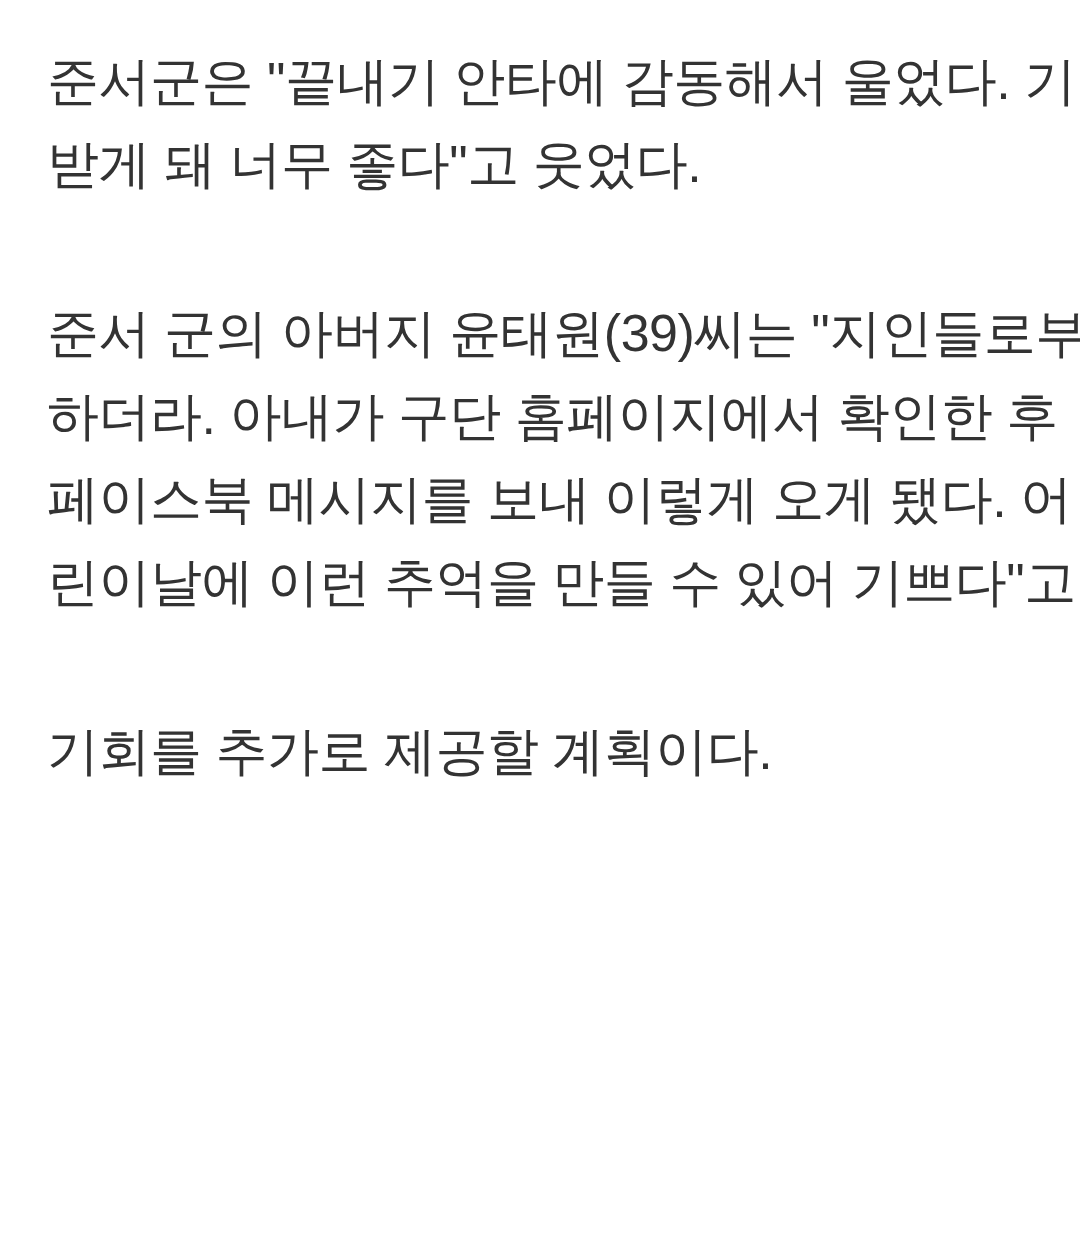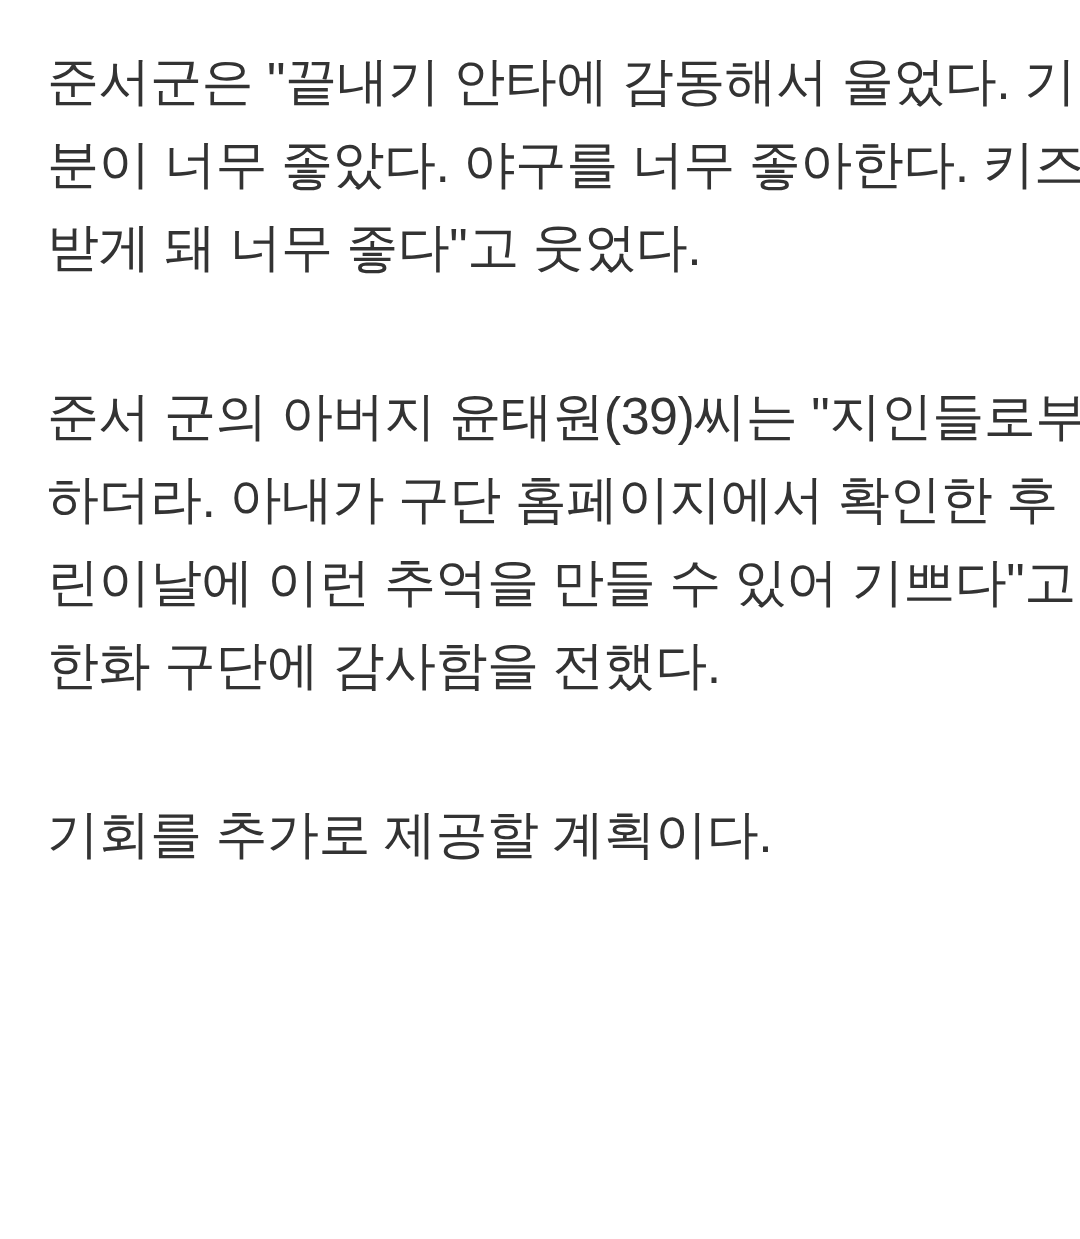--- a/index.html
+++ b/index.html
@@ -34,28 +34,27 @@
     height: 83px;
   }
 </style>
 </head>
 <body>
 
 <div class="article-body">
 
   <p class="paragraph">
     <span class="article-line">준서군은 "끝내기 안타에 감동해서 울었다. 기</span>
-    <span class="article-line">분이 너무 좋았다. 야구를 너무 좋아한다. 키즈</span>
     <span class="article-line">받게 돼 너무 좋다"고 웃었다.</span>
   </p>
 
   <p class="paragraph">
     <span class="article-line">준서 군의 아버지 윤태원(39)씨는 "지인들로부</span>
     <span class="article-line">하더라. 아내가 구단 홈페이지에서 확인한 후</span>
+    <span class="article-line">페이스북 메시지를 보내 이렇게 오게 됐다. 어</span>
     <span class="article-line">린이날에 이런 추억을 만들 수 있어 기쁘다"고</span>
-    <span class="article-line">한화 구단에 감사함을 전했다.</span>
   </p>
 
   <p class="paragraph">
     <span class="article-line">기회를 추가로 제공할 계획이다.</span>
   </p>
 
 </div>
 
 </body></html>

